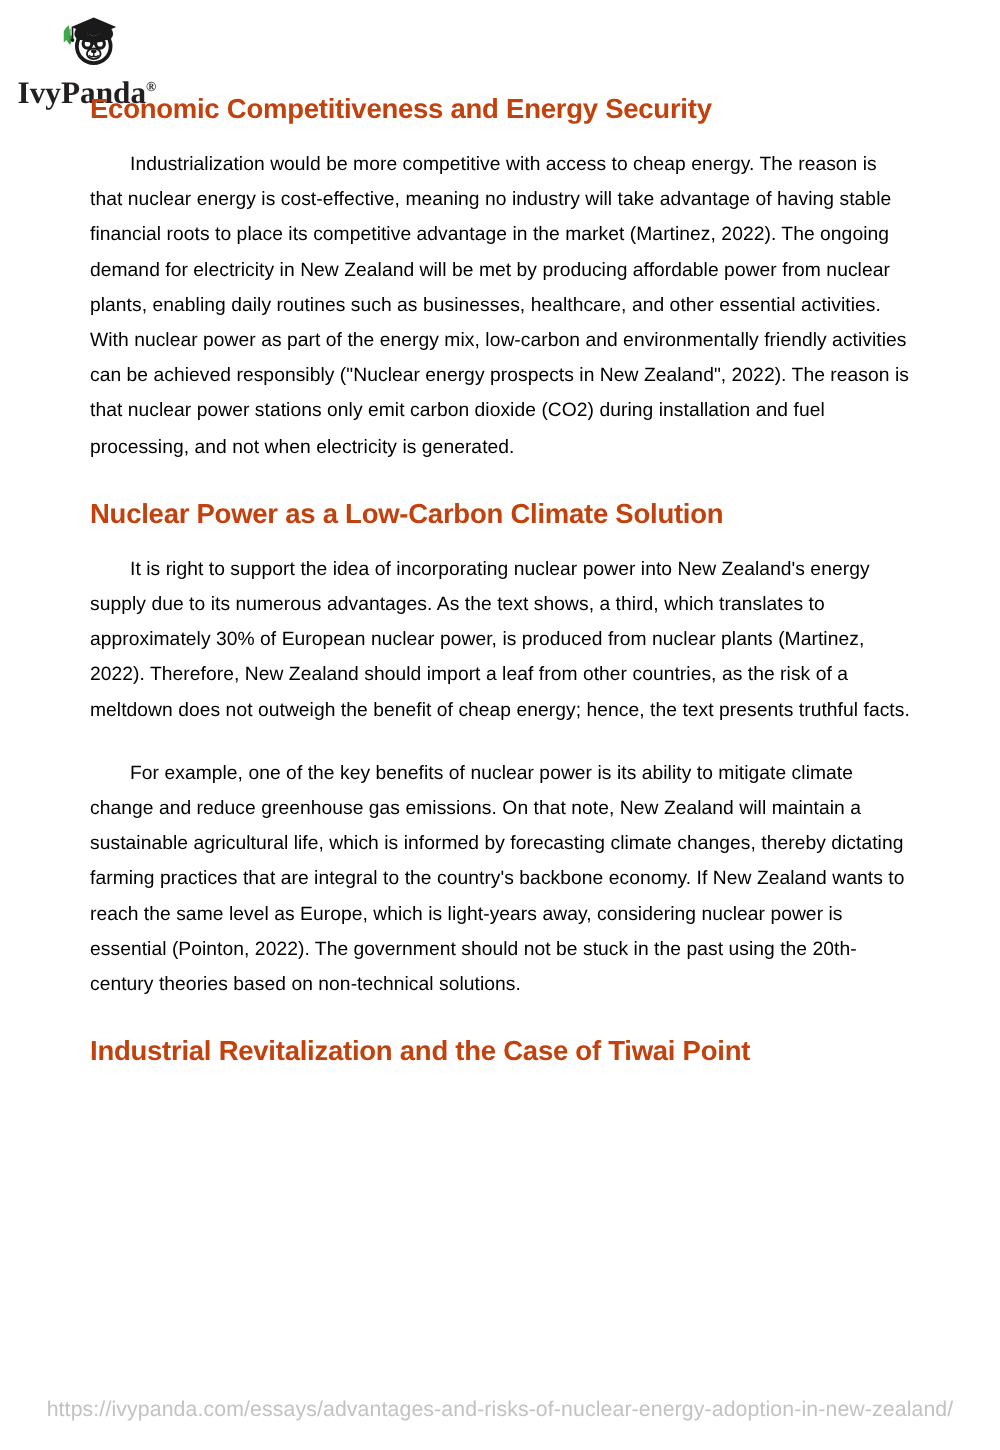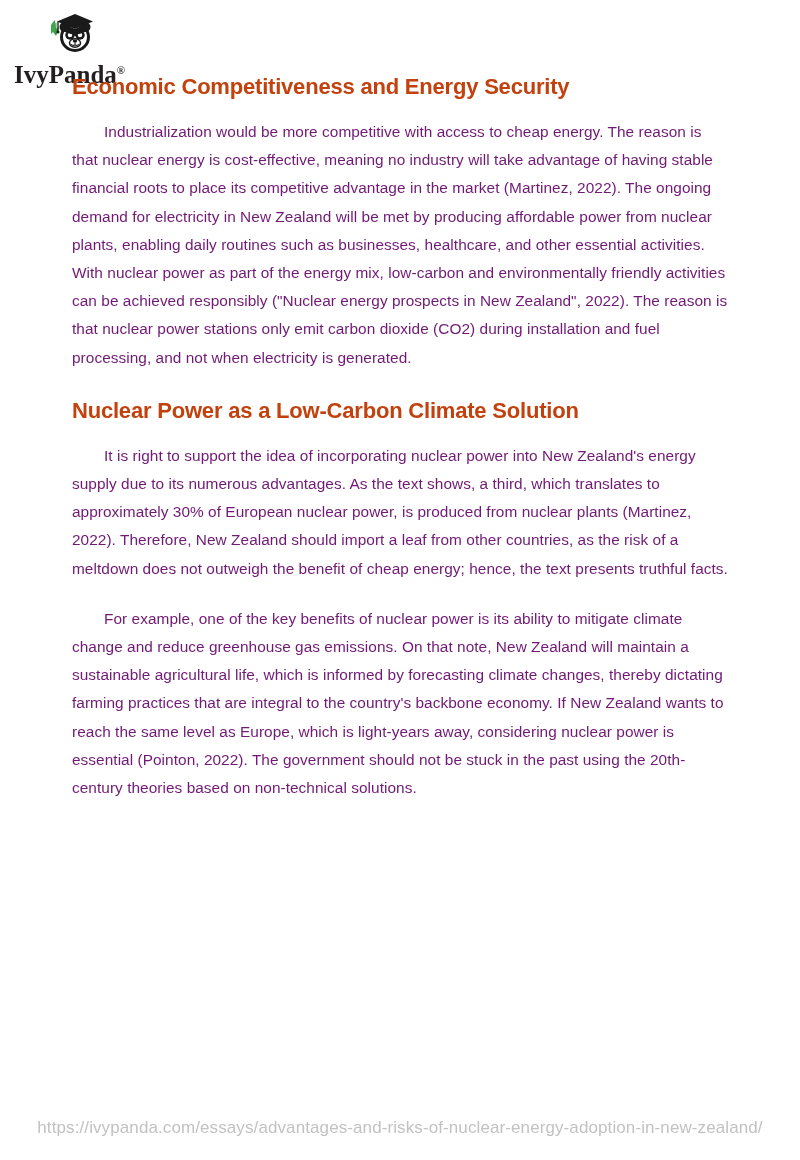--- a/index.html
+++ b/index.html
@@ -81,21 +81,21 @@
     font-weight: 700;
     line-height: 38px;
     margin: 0 0 12px 0;
     color: #c2410c;
     letter-spacing: -0.2px;
   }
   p.body-text {
     font-size: 15.4px;
     line-height: 28.2px;
     margin: 0;
-    color: #701a75;
+    color: #000000;
     text-indent: 32px;
     letter-spacing: 0.05px;
   }
   .gap-after-para { height: 22px; }
   .gap-before-heading { height: 20px; }
 
   
   .page-footer {
     position: absolute;
     left: 0;
@@ -152,18 +152,19 @@
 
   <div class="gap-before-heading"></div>
 
   <h2 class="section-heading">Nuclear Power as a Low-Carbon Climate Solution</h2>
   <p class="body-text">It is right to support the idea of incorporating nuclear power into New Zealand's energy supply due to its numerous advantages. As the text shows, a third, which translates to approximately 30% of European nuclear power, is produced from nuclear plants (Martinez, 2022). Therefore, New Zealand should import a leaf from other countries, as the risk of a meltdown does not outweigh the benefit of cheap energy; hence, the text presents truthful facts.</p>
   <div class="gap-after-para"></div>
   <p class="body-text">For example, one of the key benefits of nuclear power is its ability to mitigate climate change and reduce greenhouse gas emissions. On that note, New Zealand will maintain a sustainable agricultural life, which is informed by forecasting climate changes, thereby dictating farming practices that are integral to the country's backbone economy. If New Zealand wants to reach the same level as Europe, which is light-years away, considering nuclear power is essential (Pointon, 2022). The government should not be stuck in the past using the 20th-century theories based on non-technical solutions.</p>
 
   <div class="gap-before-heading"></div>
 
+  <h2 class="section-heading">Industrial Revitalization and the Case of Tiwai Point</h2>
 
 </div>
 
 <div class="page-footer">
   <span class="footer-url">https://ivypanda.com/essays/advantages-and-risks-of-nuclear-energy-adoption-in-new-zealand/</span>
 </div>
 
 </body></html>

